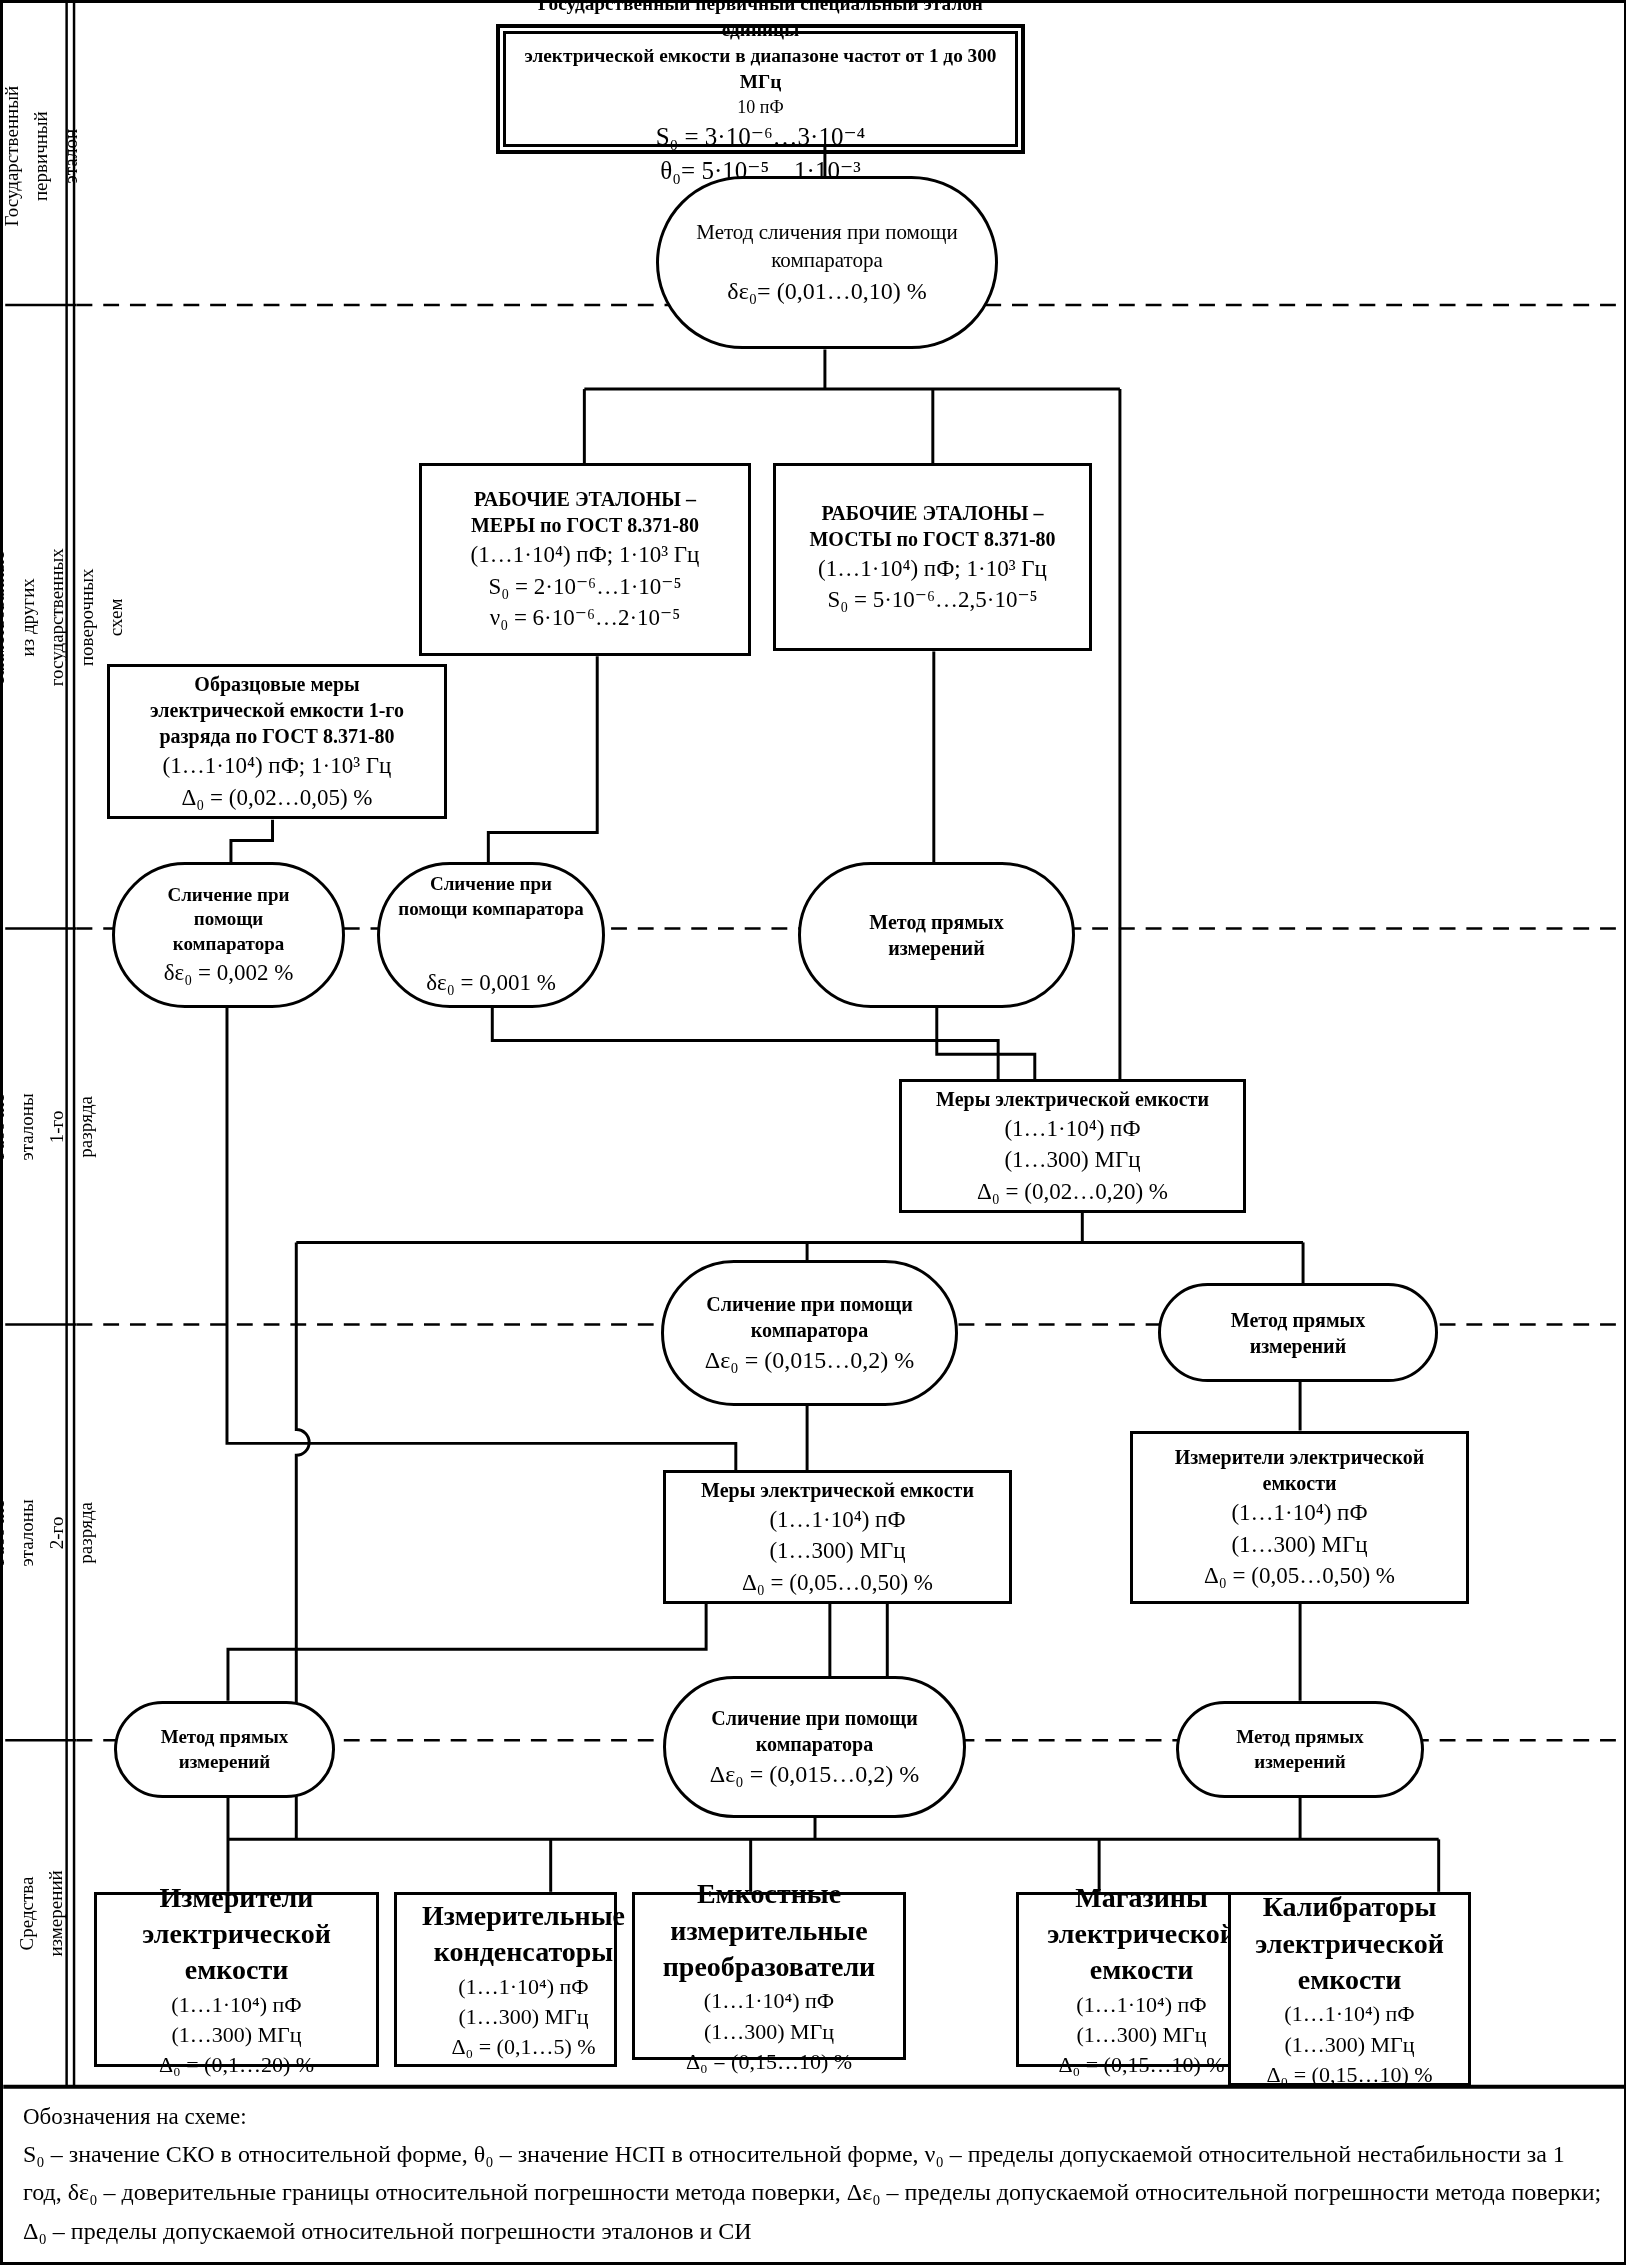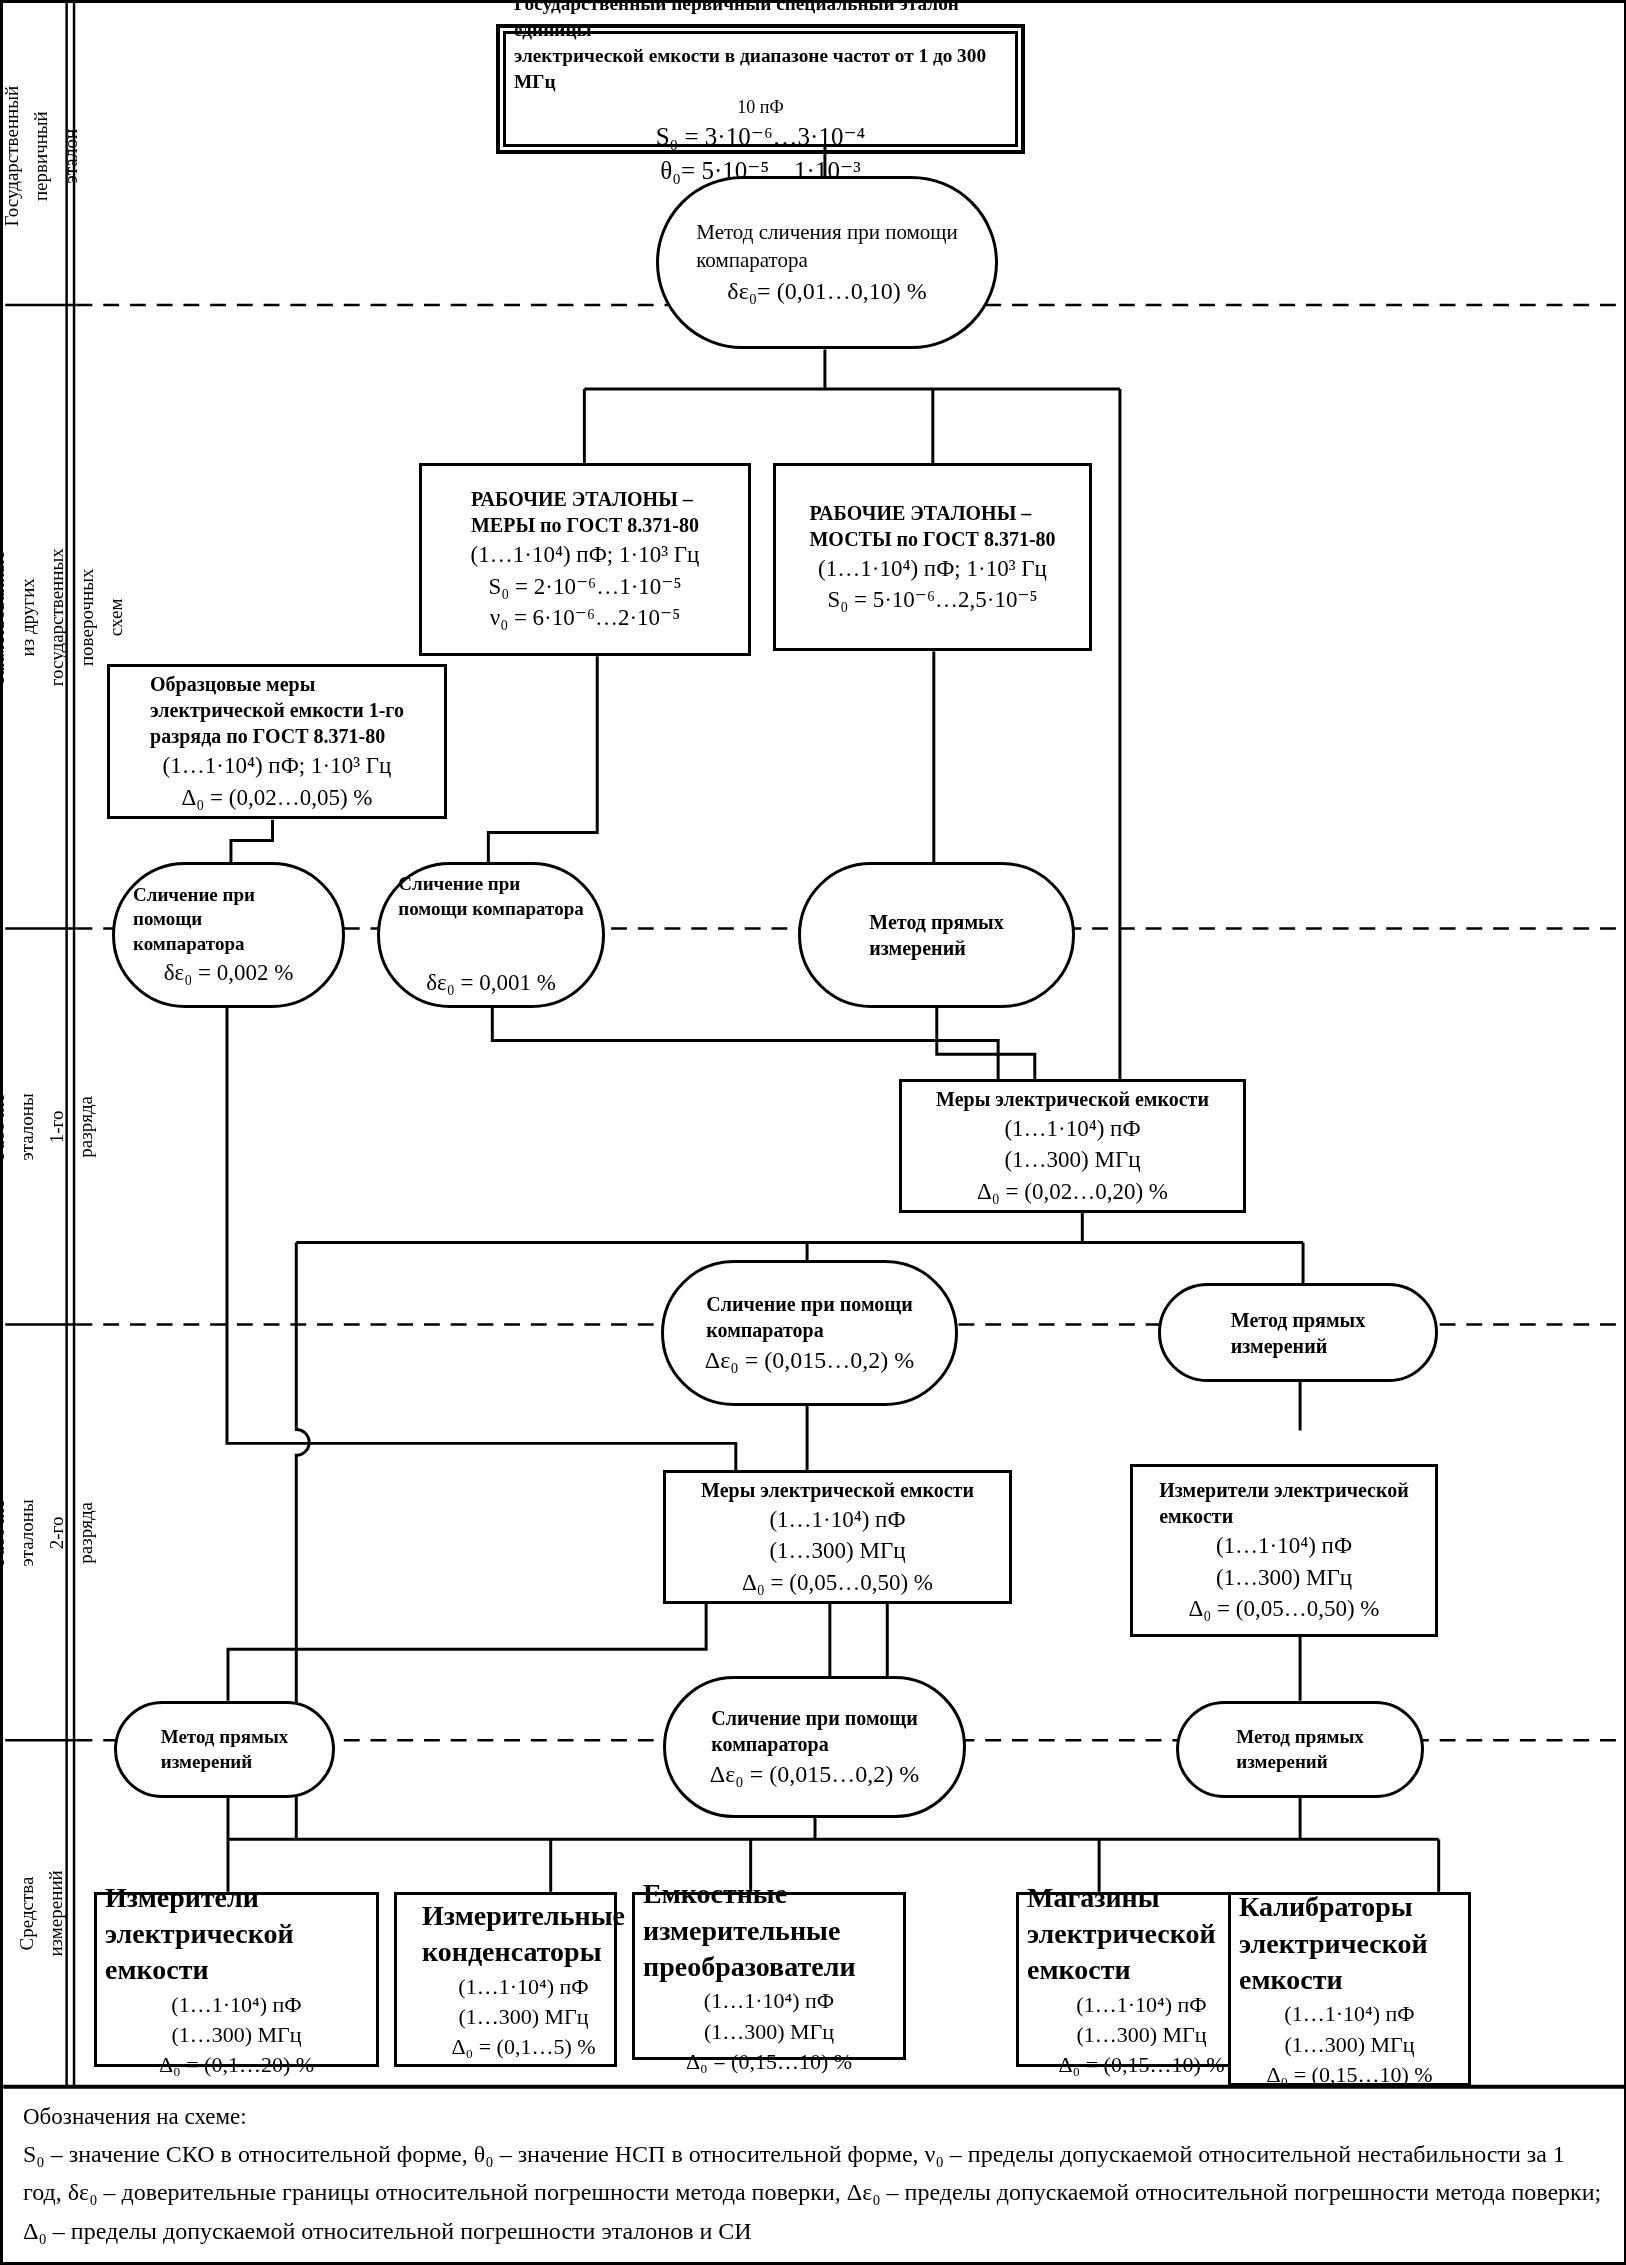--- a/index.html
+++ b/index.html
@@ -12,21 +12,21 @@
     font-family:"Liberation Serif","DejaVu Serif",serif;
     color:#000;
     overflow:hidden;
   }
   .wires{position:absolute;left:0;top:0;z-index:1;}
   .node{
     position:absolute;z-index:2;
     background:#fff;border:3px solid #000;
     box-sizing:border-box;
     display:flex;flex-direction:column;align-items:center;justify-content:center;
-    padding:4px 8px;gap:2px;
+    text-align:center;padding:4px 8px;gap:2px;
   }
   .oval{border-radius:989px;padding:4px 18px;}
   .nm{font-weight:bold;font-size:20px;line-height:1.3;white-space:pre-line;}
   .ln{font-size:23px;line-height:1.28;white-space:pre-line;}
   .fm{font-size:24px;line-height:1.25;}
   .primary{border:3px solid #000;outline:4px solid #000;outline-offset:3px;}
   .primary .nm{font-size:19.3px;line-height:1.35;}
   .primary .sm{font-size:18px;line-height:1.2;}
   .primary .ln{font-size:25px;}
   .reg{font-weight:400;font-size:21px;}
@@ -181,21 +181,21 @@
     <div class="nm">Метод прямых
 измерений</div>
   </div>
 
   <div class="node" style="left:660px;top:1467px;width:349px;height:134px;">
     <div class="nm">Меры электрической емкости</div>
     <div class="ln">(1…1·10⁴) пФ</div>
     <div class="ln">(1…300) МГц</div>
     <div class="ln">Δ₀ = (0,05…0,50) %</div>
   </div>
-  <div class="node" style="left:1127px;top:1428px;width:308px;height:173px;margin-top:33px;">
+  <div class="node" style="left:1127px;top:1428px;width:339px;height:173px;">
     <div class="nm">Измерители электрической
 емкости</div>
     <div class="ln">(1…1·10⁴) пФ</div>
     <div class="ln">(1…300) МГц</div>
     <div class="ln">Δ₀ = (0,05…0,50) %</div>
   </div>
 
   <div class="node oval" style="left:111px;top:1698px;width:221px;height:97px;">
     <div class="nm" style="font-size:19px;">Метод прямых
 измерений</div>

